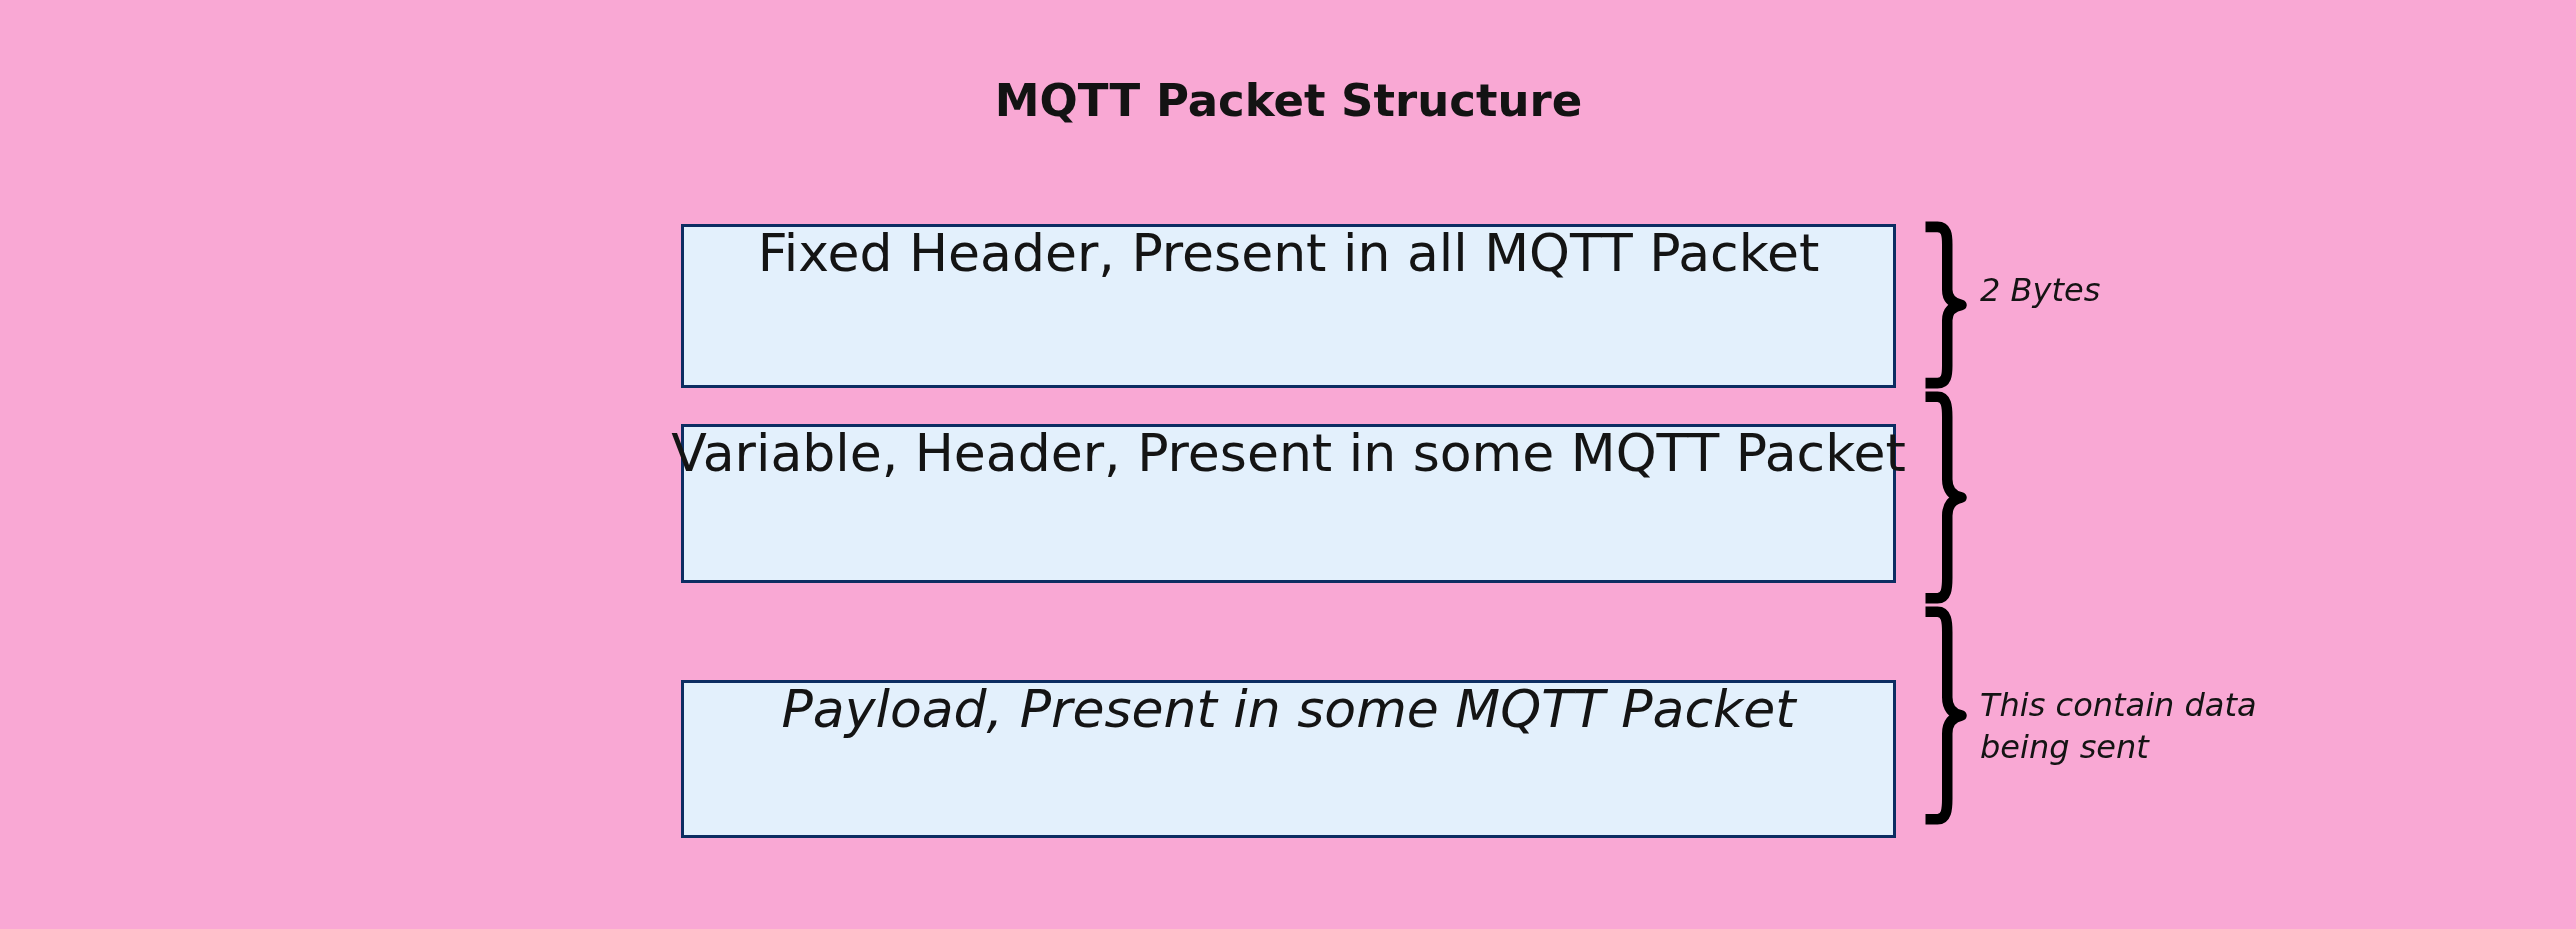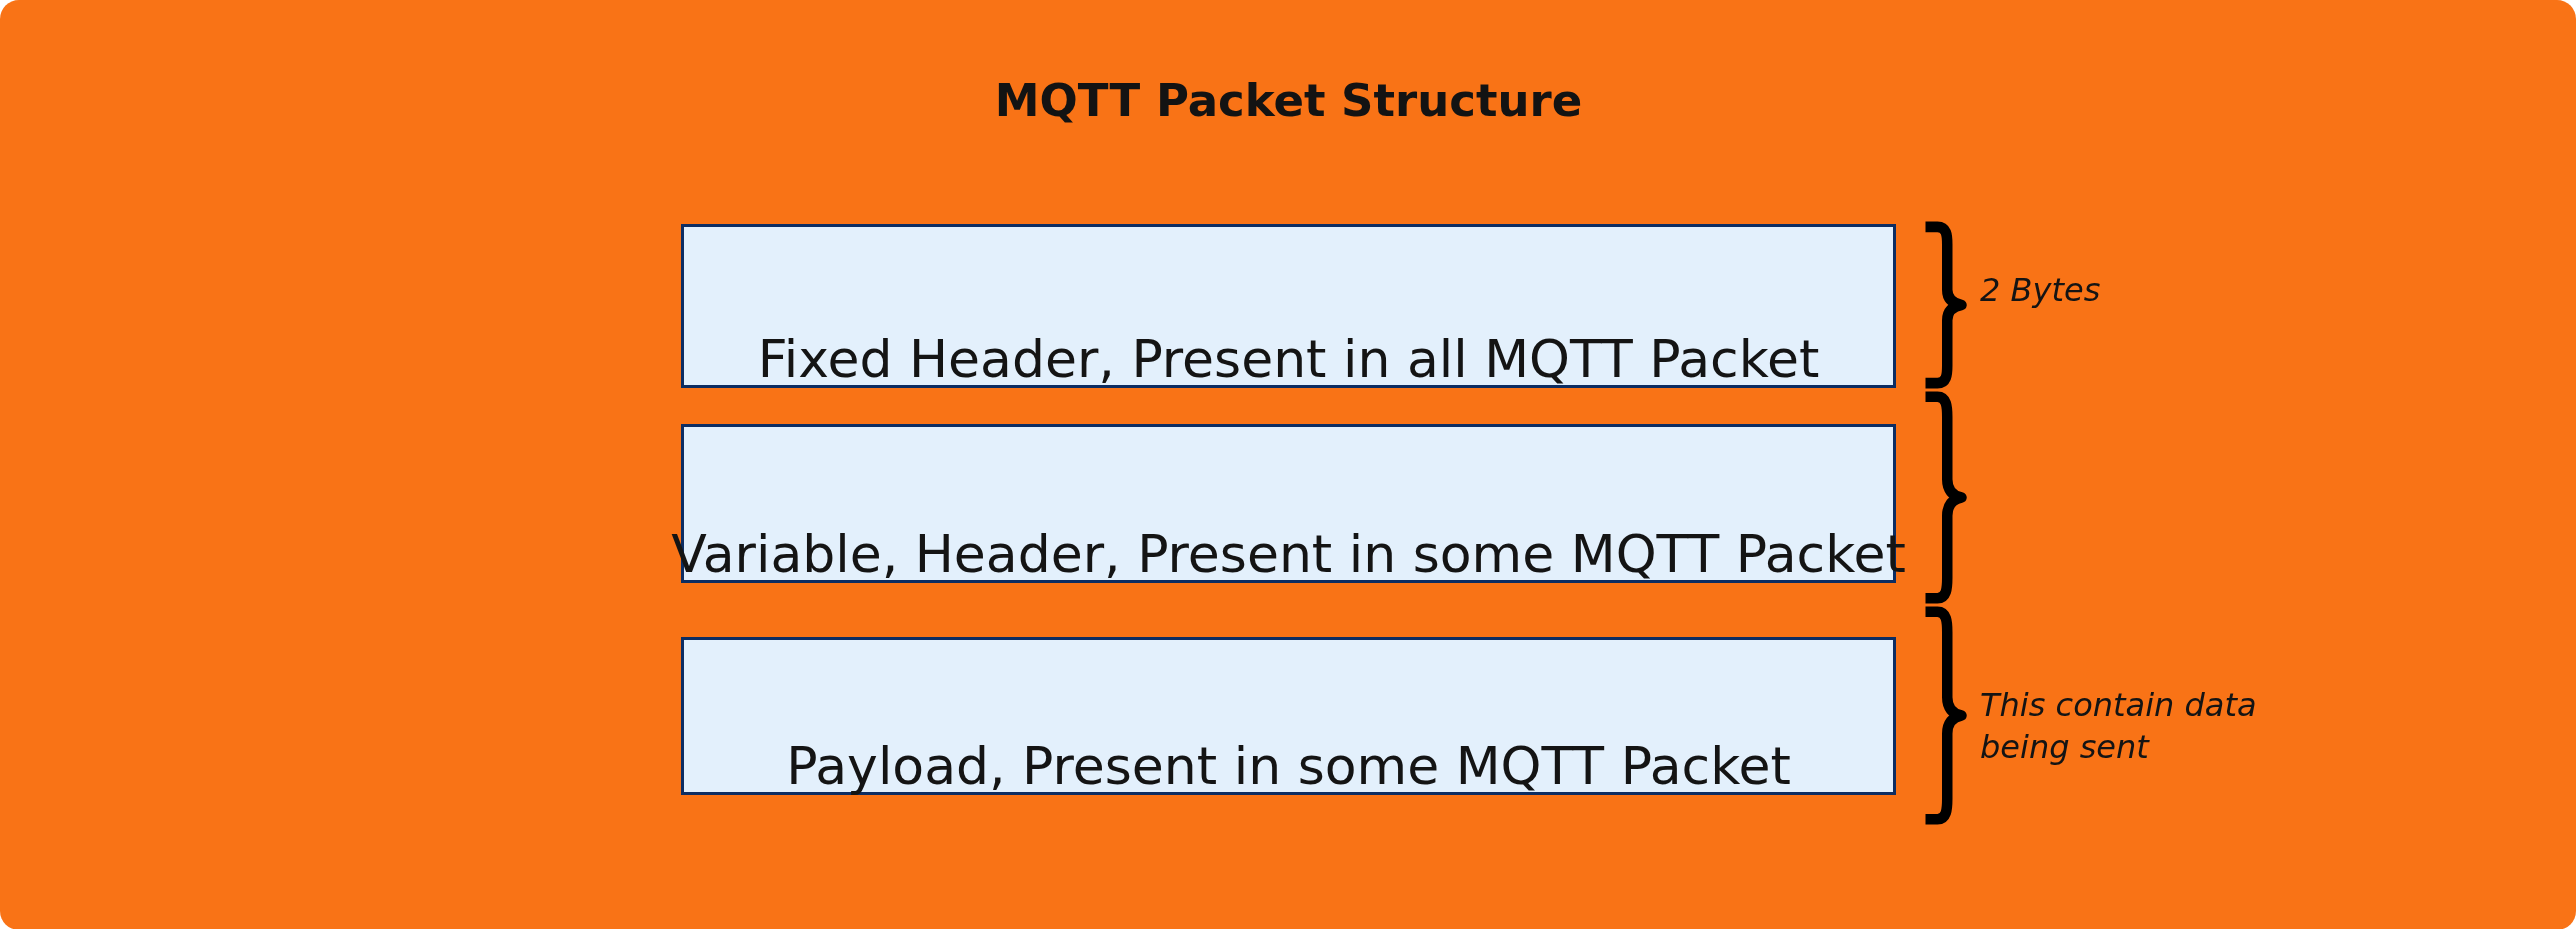--- a/index.html
+++ b/index.html
@@ -8,23 +8,22 @@
     padding: 0;
     background: #ffffff;
   }
   body {
     font-family: "DejaVu Sans", "Liberation Sans", sans-serif;
   }
   #canvas {
     position: relative;
     width: 2576px;
     height: 930px;
-    background: #f97316;
+    background: #f9a8d4;
     overflow: hidden;
-    border-radius: 19px;
   }
   
   .title-shift {
     position: absolute;
     left: 681px;
     top: 74px;
     width: 1215px;
     text-align: center;
     font-size: 45px;
     font-weight: bold;
@@ -34,33 +33,33 @@
 
   
   .packet-box {
     position: absolute;
     left: 681px;
     width: 1215px;
     box-sizing: border-box;
     background: #e3f0fc;
     border: 3.8px solid #0d2d62;
     display: flex;
-    align-items: flex-end;
+    align-items: flex-start;
     justify-content: center;
   }
   .packet-box-label {
     font-size: 52px;
     color: #141414;
     line-height: 1;
     white-space: nowrap;
     text-align: center;
   }
   #box-0 { top: 224px;  height: 164px; }
   #box-1 { top: 424px;  height: 159px; }
-  #box-2 { top: 637px;  height: 158px; }
+  #box-2 { top: 680px;  height: 158px; font-style: italic; }
 
   
   .brace-wrap {
     position: absolute;
     left: 1924px;
     width: 39px;
   }
   .brace-wrap svg {
     display: block;
     width: 100%;

